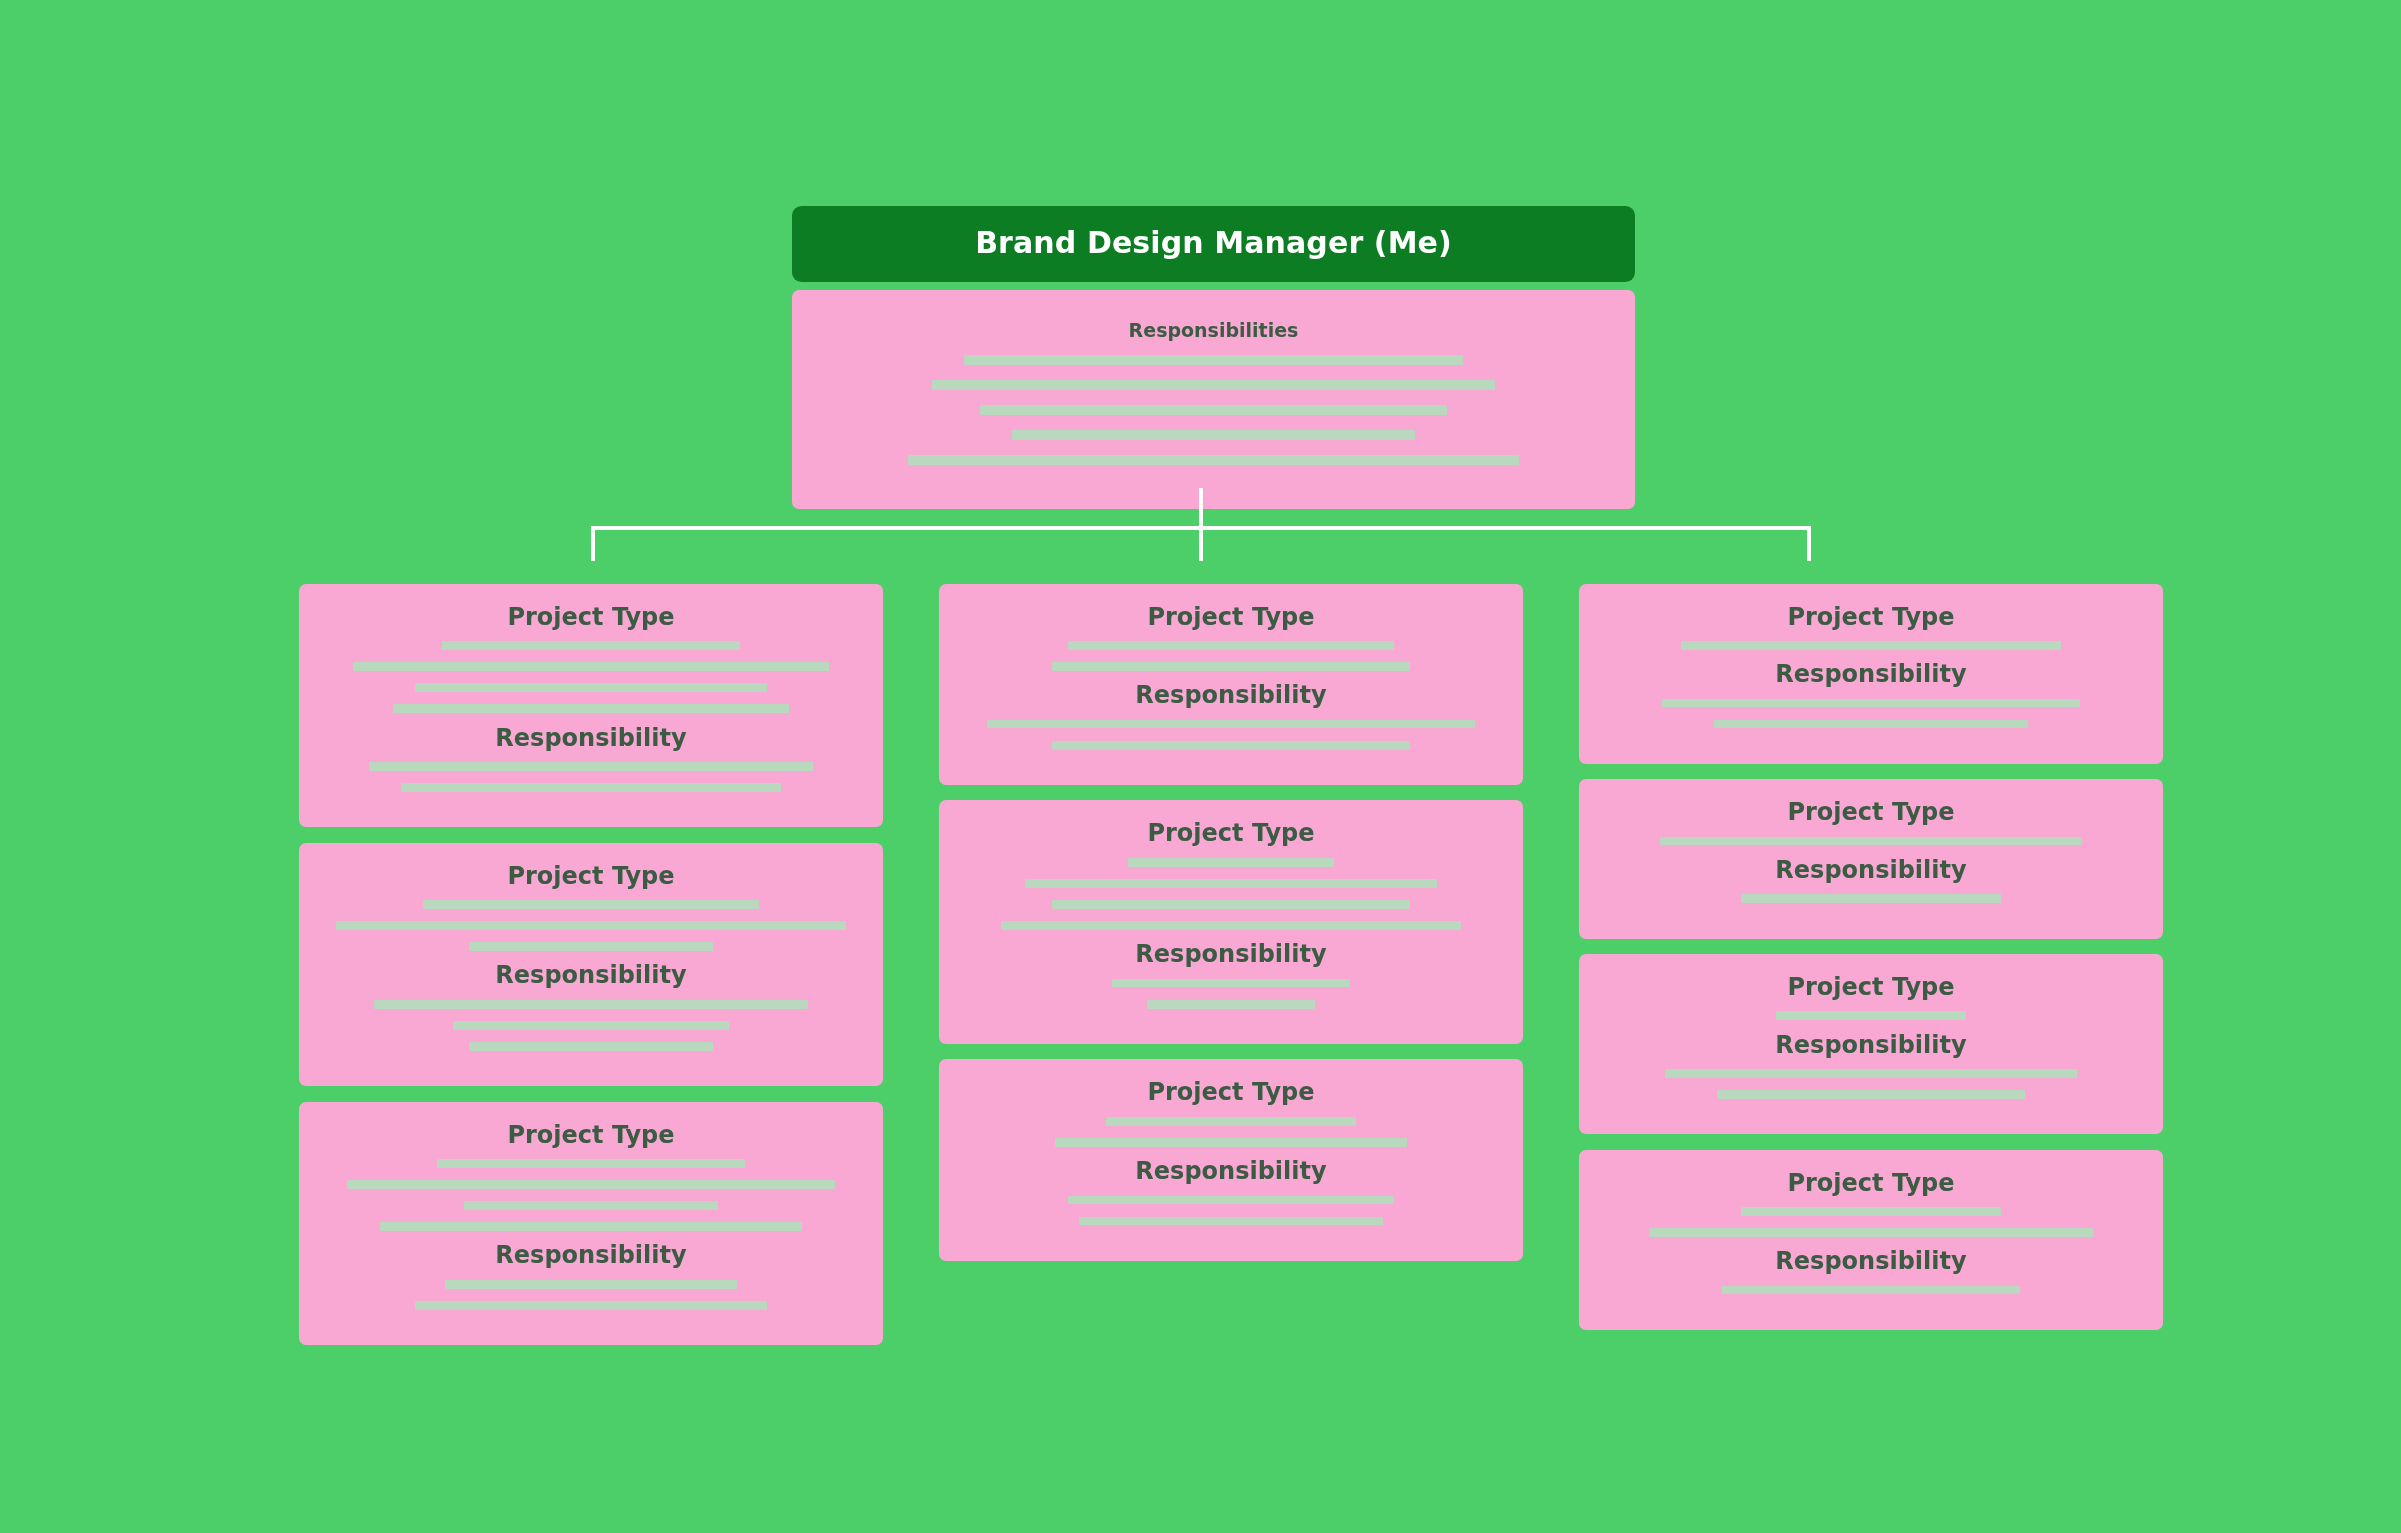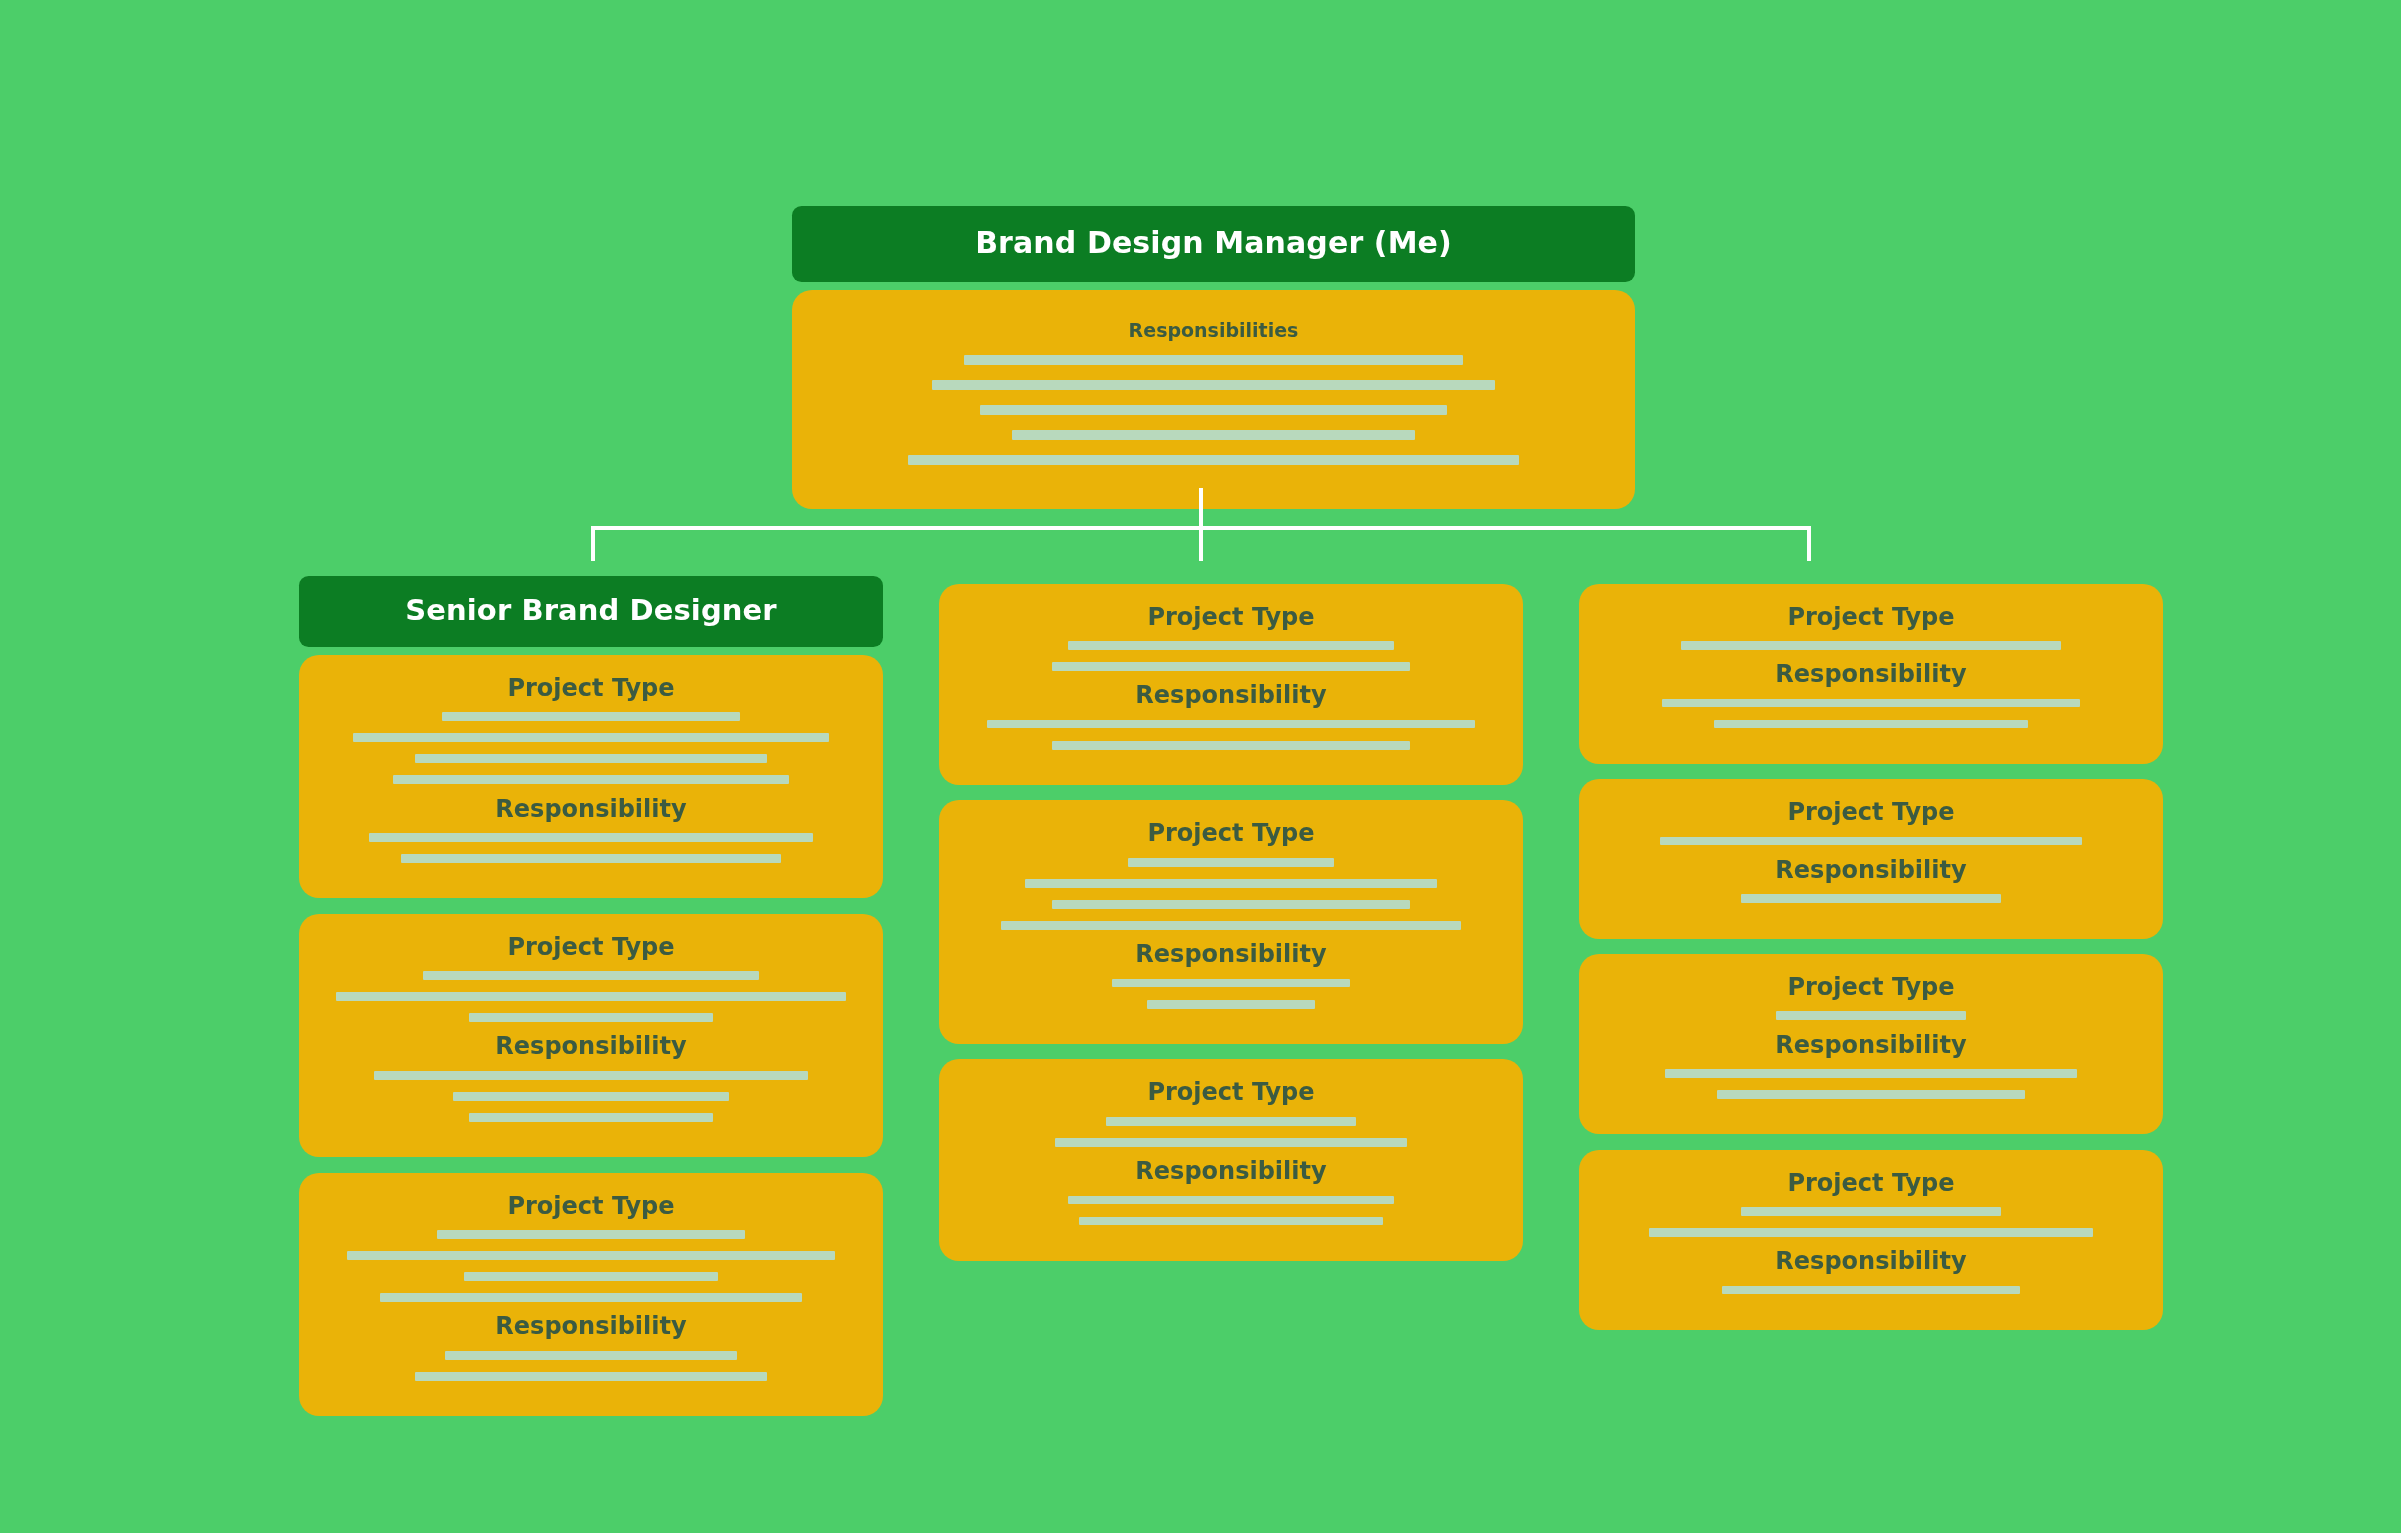--- a/index.html
+++ b/index.html
@@ -32,22 +32,22 @@
     color: #ffffff;
     font-size: 30px;
     font-weight: bold;
     text-align: center;
     padding: 22px 15.4px 24px;
     letter-spacing: 0.1px;
     line-height: 1;
   }
 
   .body-card {
-    background: #eab308;
-    border-radius: 20px;
+    background: #f9a8d4;
+    border-radius: 7px;
     padding: 25px 19px 29px;
   }
 
   #org-root .body-card {
     margin-top: 7.7px;
     min-height: 168px;
     padding-top: 31px;
   }
 
   .card-heading {
@@ -164,21 +164,20 @@
 <div id="connector-layer">
   <div class="conn-v-stem"></div>
   <div class="conn-h-bar"></div>
   <div class="conn-drop left"></div>
   <div class="conn-drop center"></div>
   <div class="conn-drop right"></div>
 </div>
 
 <div id="org-columns">
     <div class="org-column">
-      <div class="role-header">Senior Brand Designer</div>
       <div class="column-cards">
         <div class="body-card">
           <div class="card-heading">Project Type</div>
           <div class="ph-group">
             <div class="ph-line" style="width: 55%;"></div>
             <div class="ph-line" style="width: 88%;"></div>
             <div class="ph-line" style="width: 65%;"></div>
             <div class="ph-line" style="width: 73%;"></div>
           </div>
           <div class="card-heading">Responsibility</div>

